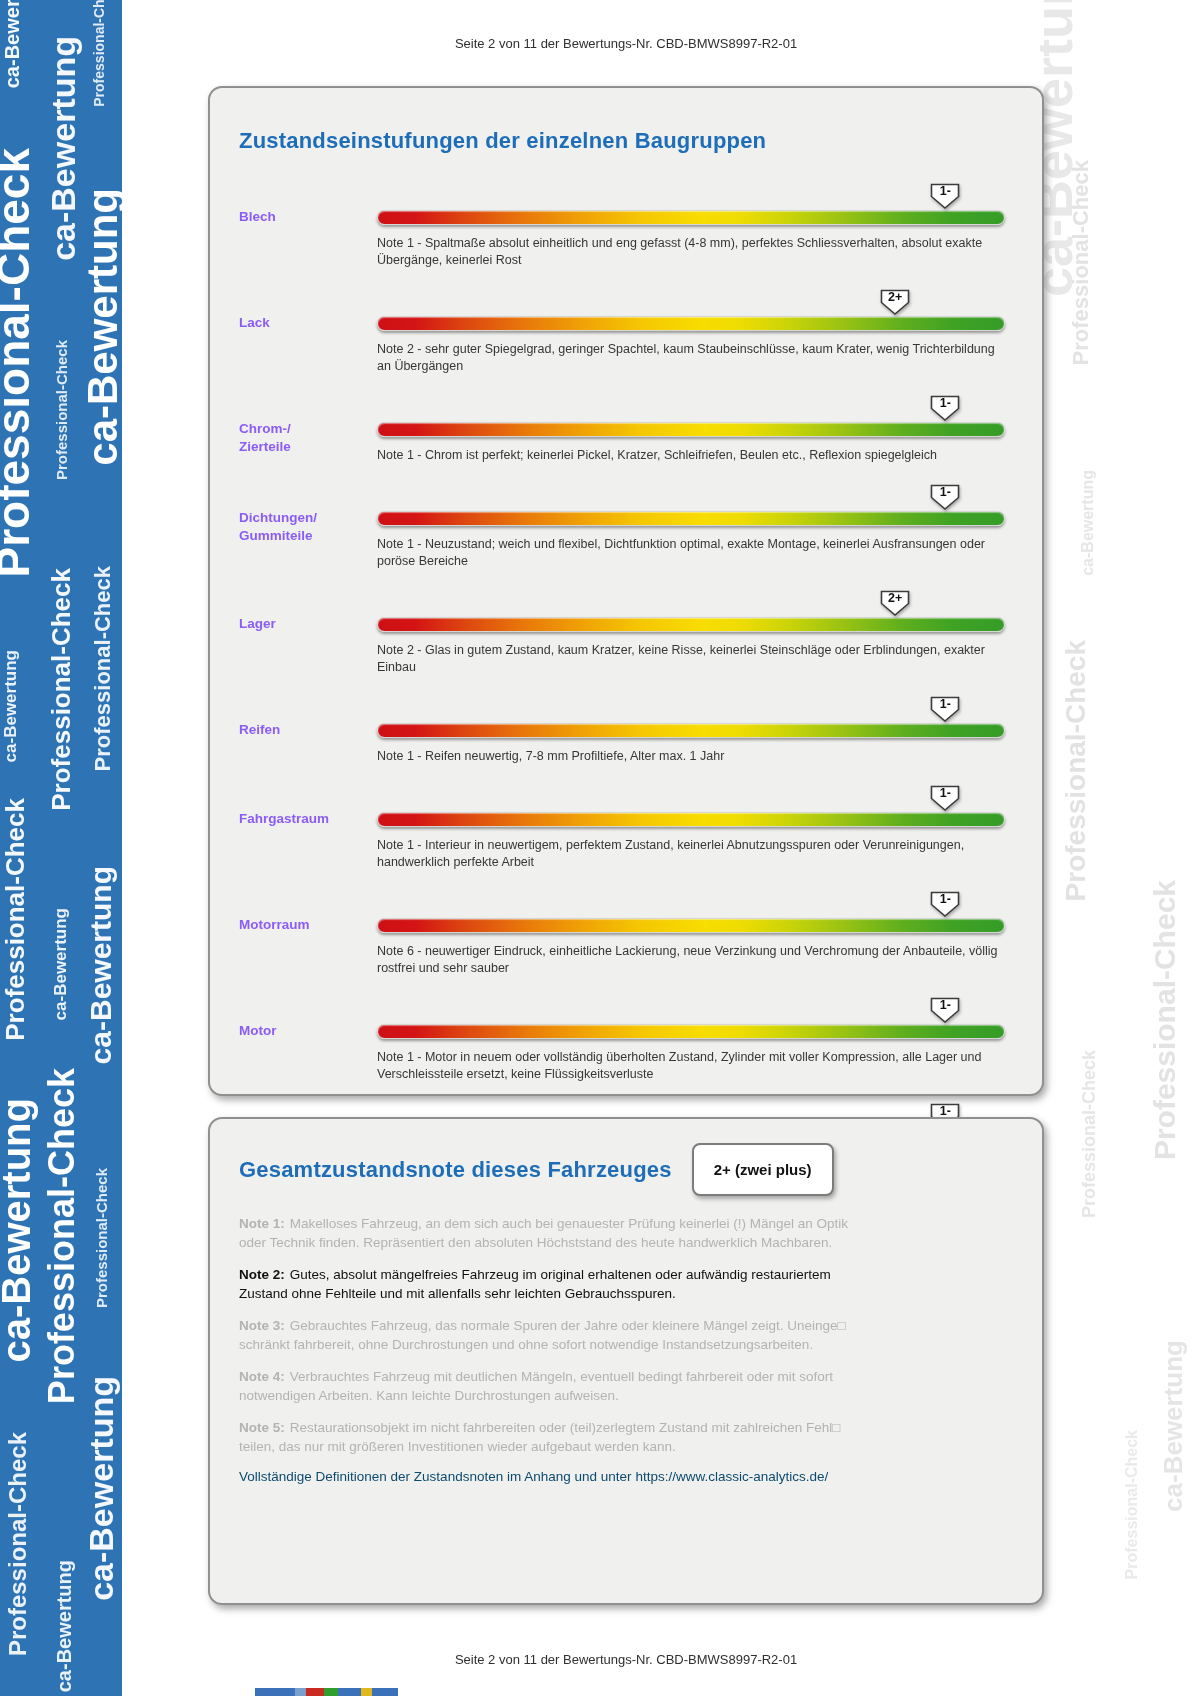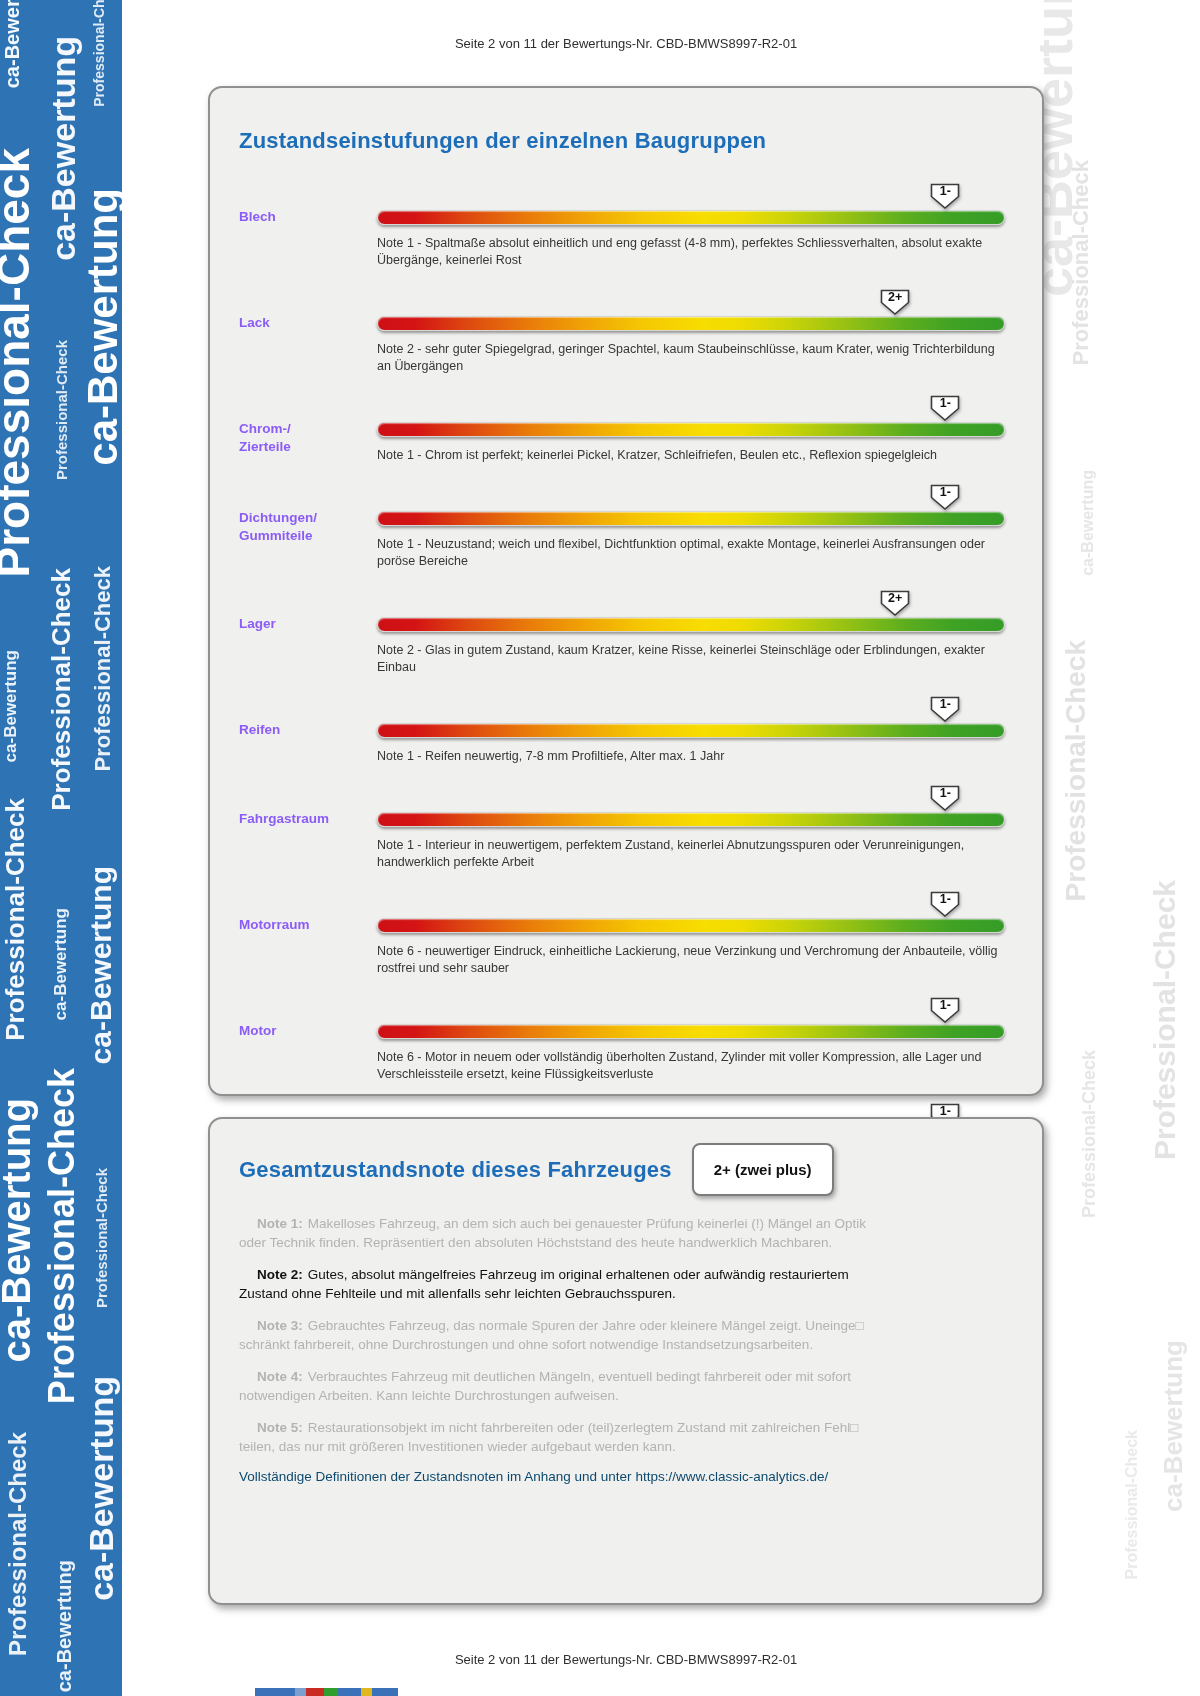--- a/index.html
+++ b/index.html
@@ -68,21 +68,21 @@
   .p2head{display:flex;align-items:center;margin-bottom:18px;}
   .p2head .panel-title{margin:0;}
   .badge{
     margin-left:20px;background:#ffffff;border:2px solid #7c7c7c;border-radius:8px;
     padding:16px 20px;font-size:15px;font-weight:bold;color:#111;
     box-shadow:2px 3px 4px rgba(0,0,0,.3);
   }
   .p2note{margin:0 0 13px 0;font-size:13.5px;line-height:19px;}
   .p2note.gray{color:#b3b3b3;}
   .p2note.active{color:#111111;}
-  .nlabel{margin-right:5px;margin-left:18px;}
+  .nlabel{margin-right:5px;}
   .nbody{white-space:pre-line;}
   .p2footer{margin:6px 0 0 0;font-size:13.5px;color:#0c4a6e;font-weight:500;}
   .p2footer .url{margin-left:4px;}
   
   .bottom-sliver{
     position:absolute;left:255px;top:1688px;width:143px;height:8px;z-index:3;
     background:linear-gradient(90deg,
       #3a71b8 0 28%, #7aa0d0 28% 36%, #c92a22 36% 48%, #2f9e2f 48% 58%,
       #3a71b8 58% 74%, #e0b81e 74% 82%, #3a71b8 82% 100%);
   }
@@ -246,21 +246,21 @@
   <div class="row">
     <div class="row-label">Motor</div>
     <div class="bar-zone">
       <div class="marker" style="left: calc(90.5% - 15px);">
         <svg viewBox="0 0 30 27" width="30" height="27">
             <polygon points="1.5,1.5 28.5,1.5 28.5,13.5 15,25 1.5,13.5"></polygon>
           </svg>
         <span class="marker-text">1-</span>
       </div>
       <div class="bar"></div>
-      <p class="note">Note 6 - Motor in neuem oder vollständig überholten Zustand, Zylinder mit voller Kompression, alle Lager und Verschleissteile ersetzt, keine Flüssigkeitsverluste</p>
+      <p class="note">Note 1 - Motor in neuem oder vollständig überholten Zustand, Zylinder mit voller Kompression, alle Lager und Verschleissteile ersetzt, keine Flüssigkeitsverluste</p>
     </div>
   </div>
 
   <div class="row">
     <div class="row-label">Kofferraum</div>
     <div class="bar-zone">
       <div class="marker" style="left: calc(90.5% - 15px);">
         <svg viewBox="0 0 30 27" width="30" height="27">
             <polygon points="1.5,1.5 28.5,1.5 28.5,13.5 15,25 1.5,13.5"></polygon>
           </svg>

